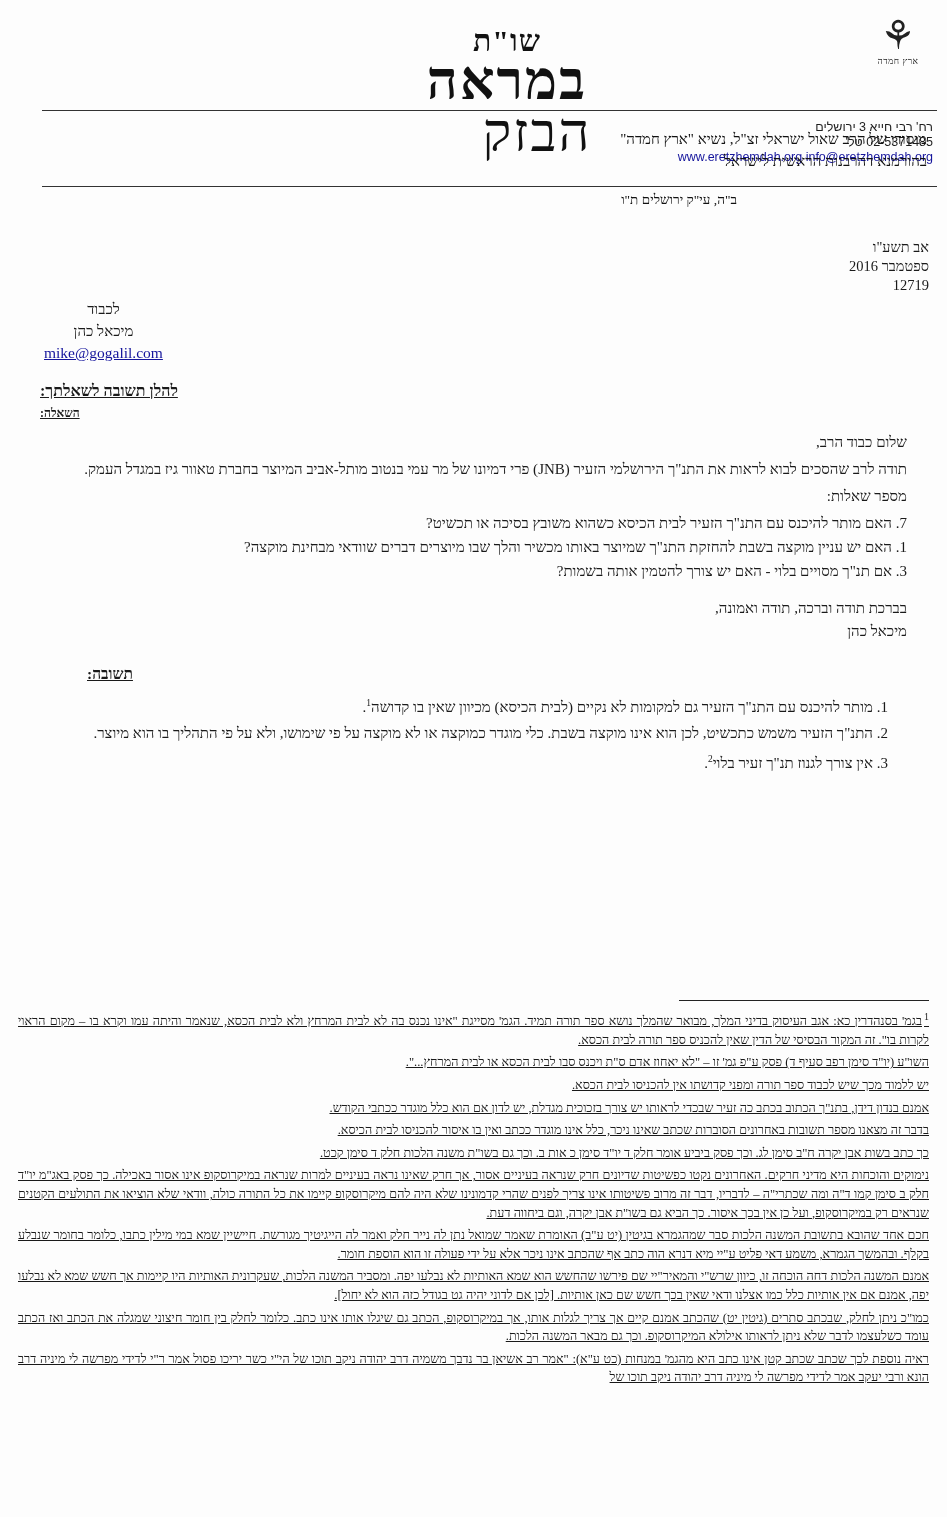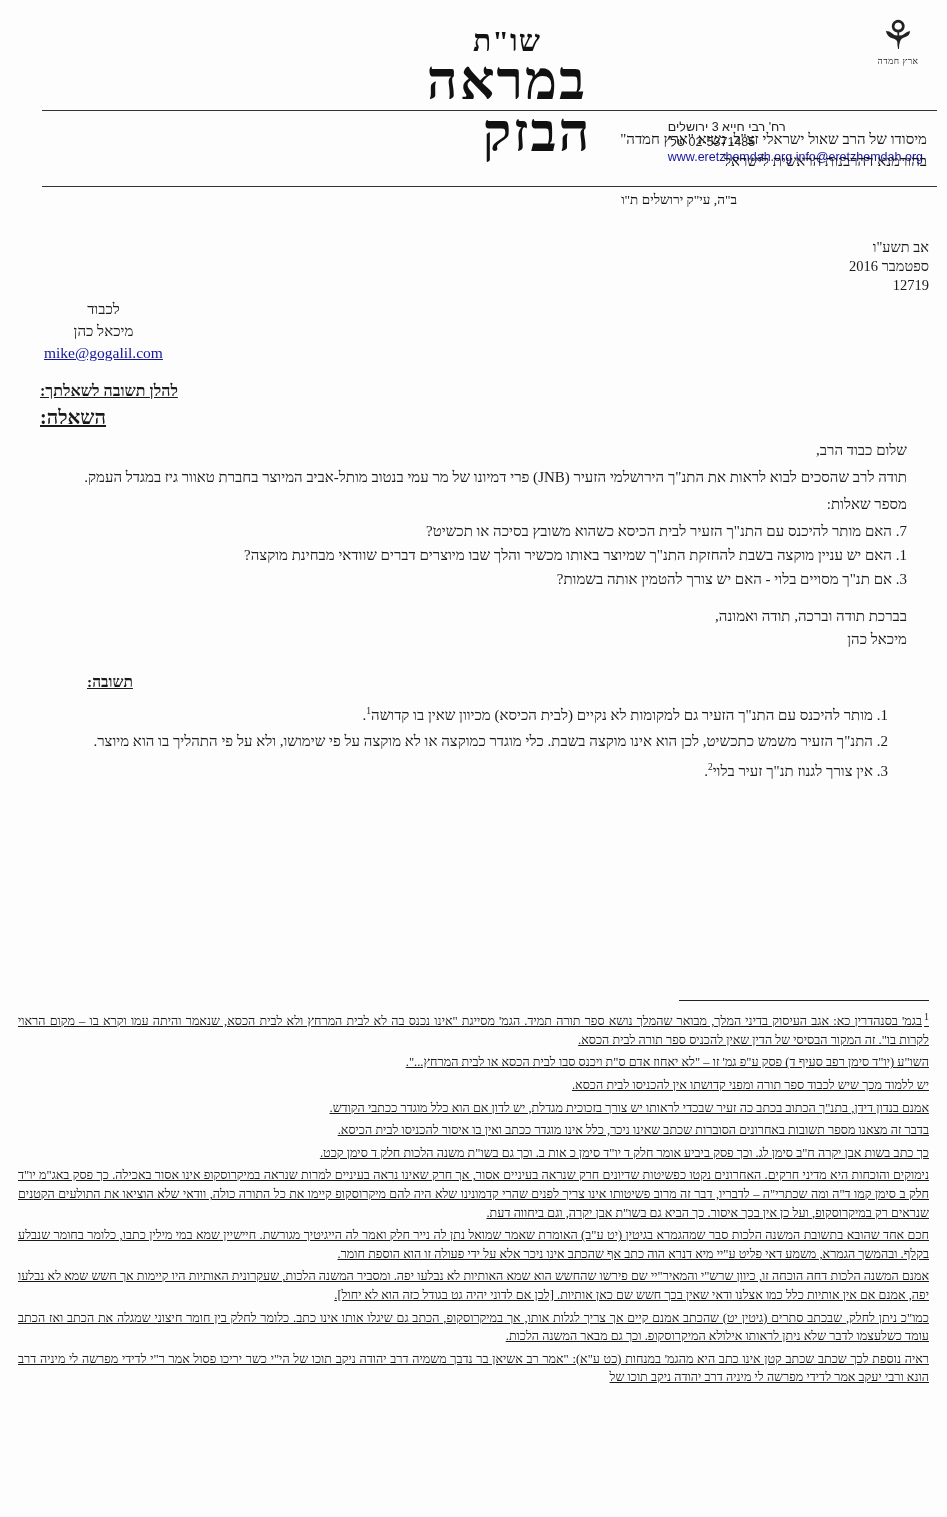--- a/index.html
+++ b/index.html
@@ -44,22 +44,22 @@
   }
   .logo-word {
     font-size: 9px;
     line-height: 10px;
     letter-spacing: 0.5px;
     color: #222;
   }
   .contact {
     position: absolute;
     top: 120px;
-    right: 24px;
-    text-align: left;
+    right: 14px;
+    text-align: right;
     font-size: 12.5px;
     line-height: 15px;
     color: #1d1d1d;
     font-family: "Liberation Sans", sans-serif;
     direction: rtl;
   }
   .contact a, .contact .link {
     color: #15159c;
     direction: ltr;
     display: inline-block;
@@ -92,21 +92,21 @@
   .mast-big {
     font-size: 54px;
     line-height: 50px;
     font-weight: bold;
     color: #111;
     letter-spacing: 2px;
   }
   .mast-big2 {
     font-size: 54px;
     line-height: 54px;
-    font-weight: bold;
+    font-weight: normal;
     color: #111;
     letter-spacing: 2px;
     margin-right: -60px;
   }
   .mast-right {
     position: absolute;
     top: 128px;
     right: 20px;
     width: 520px;
     text-align: right;
@@ -163,21 +163,21 @@
   }
   .lead {
     text-align: left;
     font-size: 16px;
     font-weight: bold;
     text-decoration: underline;
     margin-bottom: 2px;
   }
   .section-title {
     text-align: left;
-    font-size: 20px;
+    font-size: 12px;
     font-weight: bold;
     text-decoration: underline;
     margin: 6px 0 10px 0;
   }
   .para {
     font-size: 15px;
     line-height: 23px;
     margin: 0 0 4px 0;
     text-align: right;
   }

